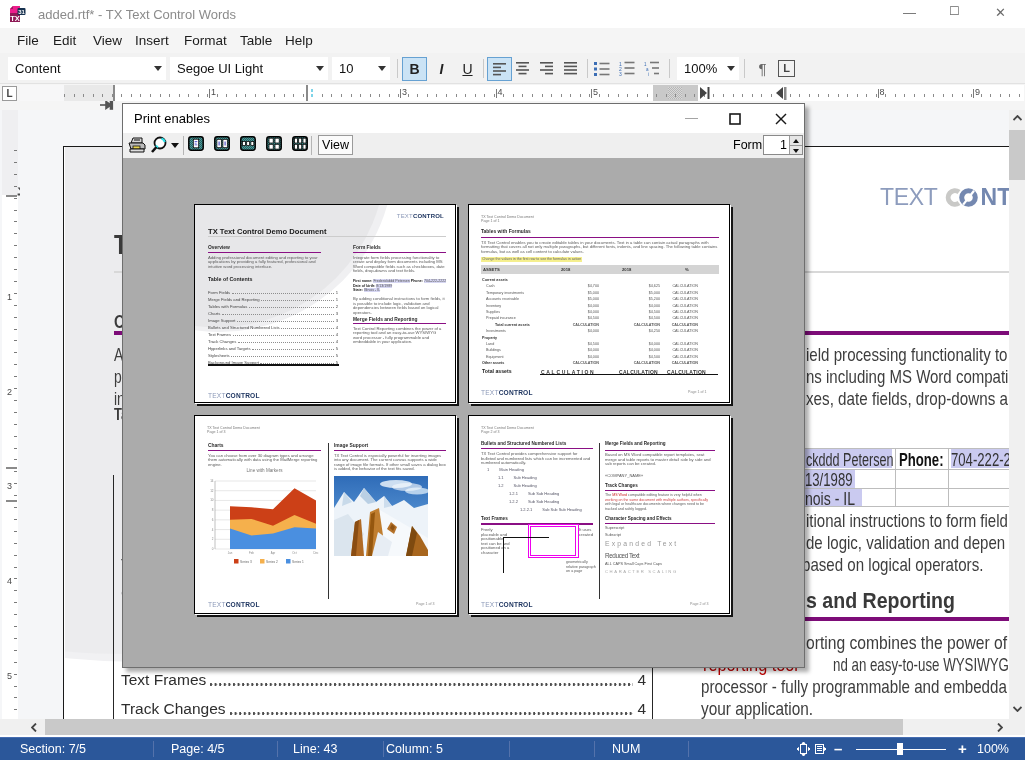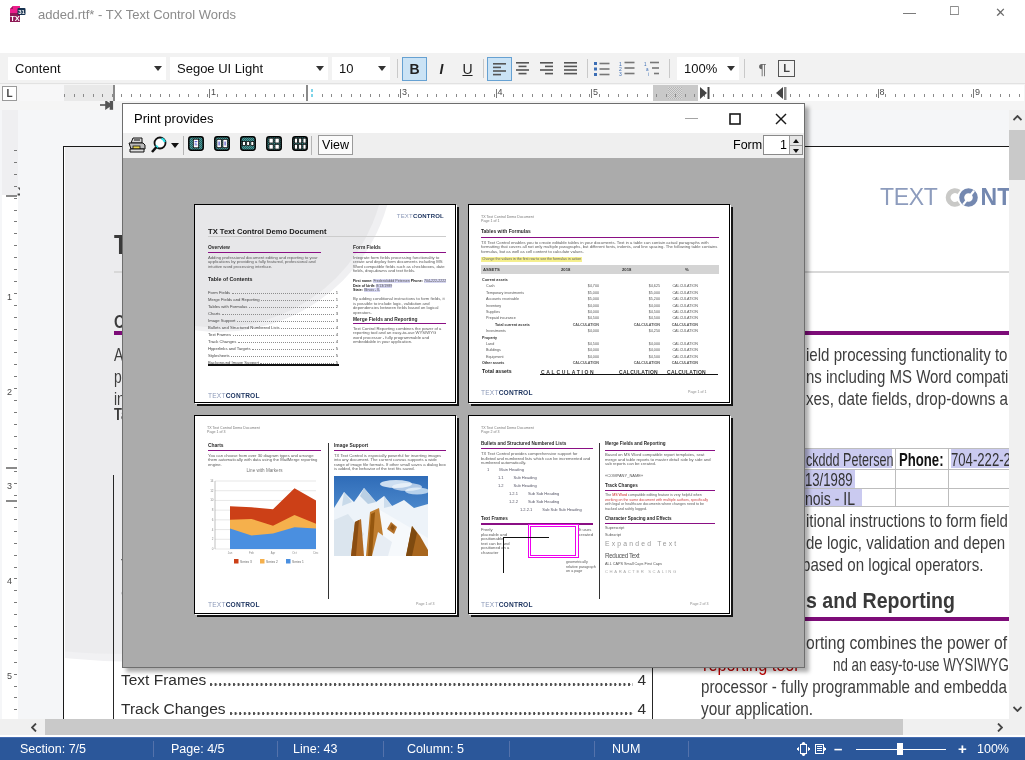--- a/index.html
+++ b/index.html
@@ -120,20 +120,29 @@
       <text x="7" y="15.5" font-size="7.5" font-weight="bold" fill="#fff" text-anchor="middle" font-family="Liberation Sans,sans-serif">TX</text>
       <rect x="9.5" y="3" width="8" height="7" rx="1" fill="#16314f"></rect>
       <text x="13.5" y="8.8" font-size="6" font-weight="bold" fill="#fff" text-anchor="middle" font-family="Liberation Sans,sans-serif">31</text>
     </svg>
     <div id="title-text" class="abs">added.rtf* - TX Text Control Words</div>
     <div class="abs winbtn" style="left:903px;top:5px">—</div>
     <div class="abs winbtn" style="left:949px;top:4px;font-size:12px">☐</div>
     <div class="abs winbtn" style="left:995px;top:5px">✕</div>
   </div>
 
+  <div id="menubar" class="abs">
+    <div class="abs menu-item" style="left:17px">File</div>
+    <div class="abs menu-item" style="left:53px">Edit</div>
+    <div class="abs menu-item" style="left:93px">View</div>
+    <div class="abs menu-item" style="left:135px">Insert</div>
+    <div class="abs menu-item" style="left:184px">Format</div>
+    <div class="abs menu-item" style="left:240px">Table</div>
+    <div class="abs menu-item" style="left:285px">Help</div>
+  </div>
 
   <div id="toolbar" class="abs">
     <div class="combo" style="left:8px;width:158px">
       <span class="val">Content</span>
       <span class="arr"></span>
     </div>
     <div class="combo" style="left:170px;width:158px">
       <span class="val">Segoe UI Light</span>
       <span class="arr"></span>
     </div>
@@ -610,21 +619,21 @@
   </div>
   <div id="corner" class="abs"></div>
 
   <div id="statusbar" class="abs">
     <div class="st" style="left:20px">Section: 7/5</div>
     <div class="stsep" style="left:153px"></div>
     <div class="st" style="left:171px">Page: 4/5</div>
     <div class="stsep" style="left:277px"></div>
     <div class="st" style="left:293px">Line: 43</div>
     <div class="stsep" style="left:383px"></div>
-    <div class="st" style="left:407px">Column: 5</div>
+    <div class="st" style="left:386px">Column: 5</div>
     <div class="stsep" style="left:509px"></div>
     <div class="stsep" style="left:594px"></div>
     <div class="st" style="left:612px">NUM</div>
     <div class="stsep" style="left:688px"></div>
     <svg class="abs" style="left:797px;top:4px" width="13" height="14">
       <g stroke="#fff" stroke-width="1" fill="none">
         <rect x="3.5" y="2.5" width="6" height="9"></rect>
           <path d="M6.5 0 L8 1.5 L5 1.5 Z" fill="#fff"></path>
           <path d="M6.5 14 L8 12.5 L5 12.5 Z" fill="#fff"></path>
           <path d="M0 7 L1.5 5.5 L1.5 8.5 Z" fill="#fff"></path>
@@ -642,21 +651,21 @@
     </svg>
     <div class="st" style="left:834px;top:2px;font-size:15px;font-weight:bold">–</div>
     <div id="zoom-slider-track"></div>
     <div id="zoom-slider-thumb"></div>
     <div class="st" style="left:958px;top:2px;font-size:15px;font-weight:bold">+</div>
     <div class="st" style="left:977px">100%</div>
   </div>
 
   <div id="dialog" class="abs">
     <div id="dlg-titlebar" class="abs">
-      <div id="dlg-title" class="abs">Print provides</div>
+      <div id="dlg-title" class="abs">Print enables</div>
       <div class="dlg-winbtn" style="left:562px;color:#999">—</div>
       <svg class="abs" style="left:606px;top:9px" width="12" height="12">
           <rect x="1" y="1" width="10" height="10" fill="none" stroke="#1a1a1a" stroke-width="1.6"></rect>
         </svg>
       <svg class="abs" style="left:652px;top:9px" width="12" height="12">
           <g stroke="#1a1a1a" stroke-width="1.4">
             <line x1="1" y1="1" x2="11" y2="11"></line>
             <line x1="11" y1="1" x2="1" y2="11"></line>
           </g>
         </svg>

